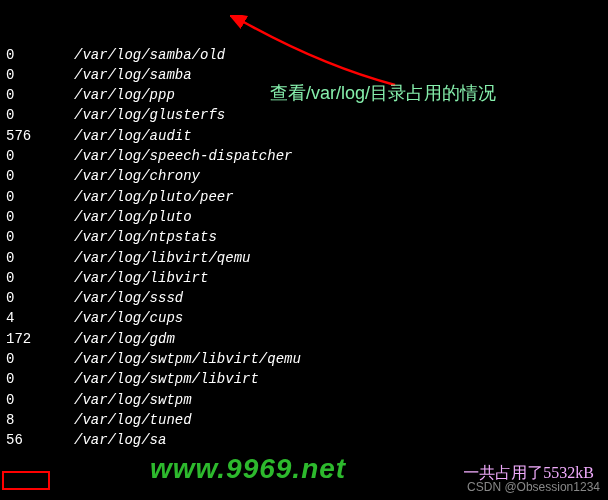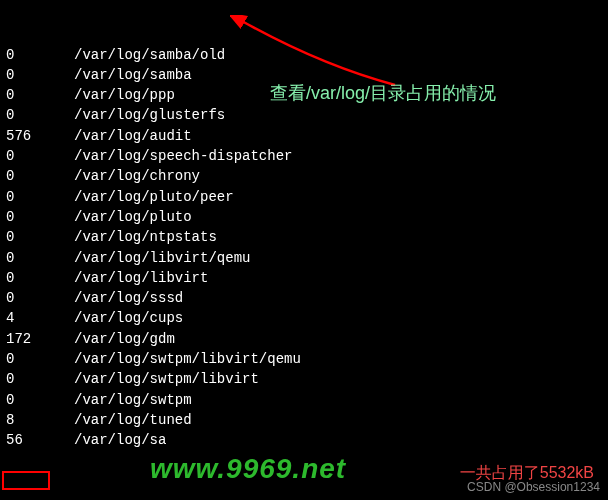--- a/index.html
+++ b/index.html
@@ -14,43 +14,43 @@
       position: relative;
       line-height: 1.45;
     }
     .terminal {
       padding: 4px 6px;
       white-space: pre;
     }
     .prompt-line { position: relative; }
     .row { display: flex; }
     .size { width: 68px; display: inline-block; }
-    .path { display: inline-block; }
+    .path { display: inline-block; font-style: italic; }
     .annotation1 {
       position: absolute;
       top: 80px;
       left: 270px;
       color: #86efac;
       font-family: "Microsoft YaHei", sans-serif;
       font-size: 18px;
       font-weight: 500;
       white-space: nowrap;
     }
     .arrow1 {
       position: absolute;
       top: 15px;
       left: 230px;
       pointer-events: none;
     }
     .annotation2 {
       position: absolute;
       bottom: 16px;
       right: 14px;
-      color: #ef4444;
-      font-family: Liberation Sans, sans-serif;
+      color: #f0abfc;
+      font-family: Liberation Serif, serif;
       font-size: 16px;
       font-weight: 500;
       white-space: nowrap;
     }
     .watermark1 {
       position: absolute;
       bottom: 10px;
       left: 150px;
       color: #2db92d;
       font-family: Arial, sans-serif;

